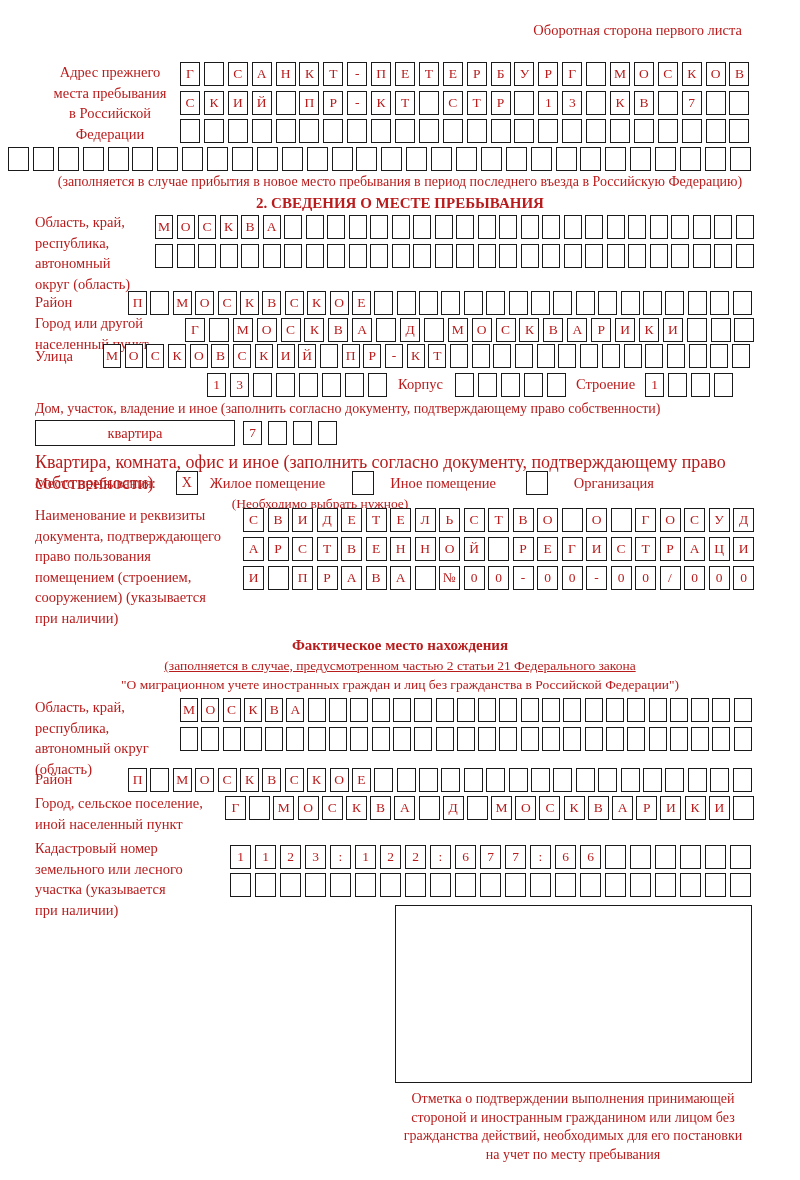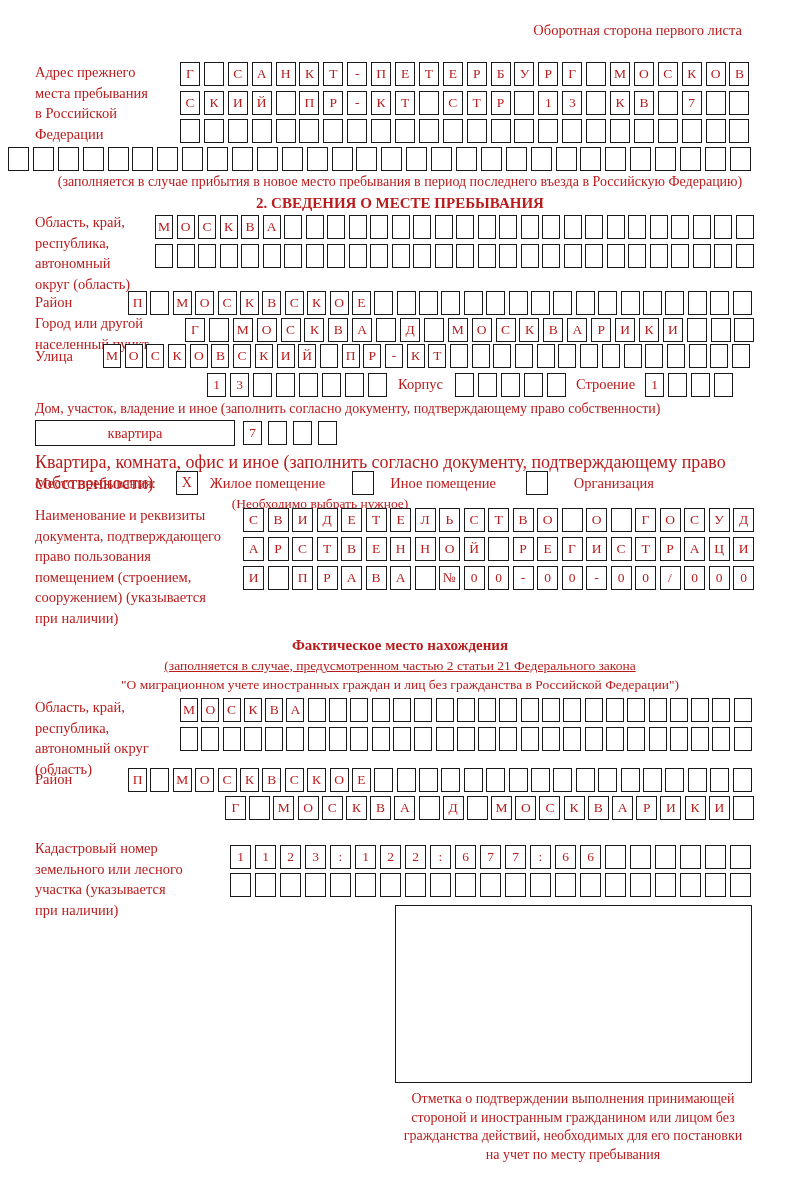--- a/index.html
+++ b/index.html
@@ -20,21 +20,21 @@
        display:flex;align-items:center;justify-content:center;font-size:14px;}
   .stayrow{display:flex;align-items:center;font-size:14.5px;}
 </style>
 </head>
 <body>
 
 <div id="form">
 
   <div class="abs" style="top:22px;right:58px;font-size:14.5px;">Оборотная сторона первого листа</div>
 
-  <div class="abs lbl" style="left:35px;top:62px;width:150px;">Адрес прежнего
+  <div class="abs lbl" style="left:35px;top:62px;width:150px;text-align:center;">Адрес прежнего
 места пребывания
 в Российской
 Федерации</div>
   <div class="abs cells" style="left:180px;top:62px;--cw:20px;--g:3.9px;">
       <span class="cell">Г</span>
       <span class="cell"></span>
       <span class="cell">С</span>
       <span class="cell">А</span>
       <span class="cell">Н</span>
       <span class="cell">К</span>
@@ -520,20 +520,22 @@
       <span class="cell"></span>
       <span class="cell"></span>
       <span class="cell"></span>
       <span class="cell"></span>
       <span class="cell"></span>
       <span class="cell"></span>
       <span class="cell"></span>
       <span class="cell"></span>
     </div>
 
+  <div class="abs lbl" style="left:35px;top:793px;width:185px;">Город, сельское поселение,
+иной населенный пункт</div>
   <div class="abs cells" style="left:225px;top:796px;--cw:21px;--g:3.2px;">
       <span class="cell">Г</span>
       <span class="cell"></span>
       <span class="cell">М</span>
       <span class="cell">О</span>
       <span class="cell">С</span>
       <span class="cell">К</span>
       <span class="cell">В</span>
       <span class="cell">А</span>
       <span class="cell"></span>

